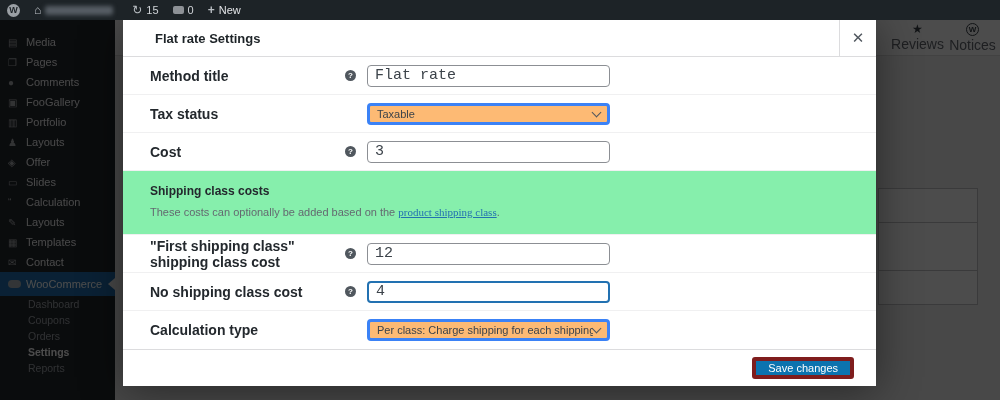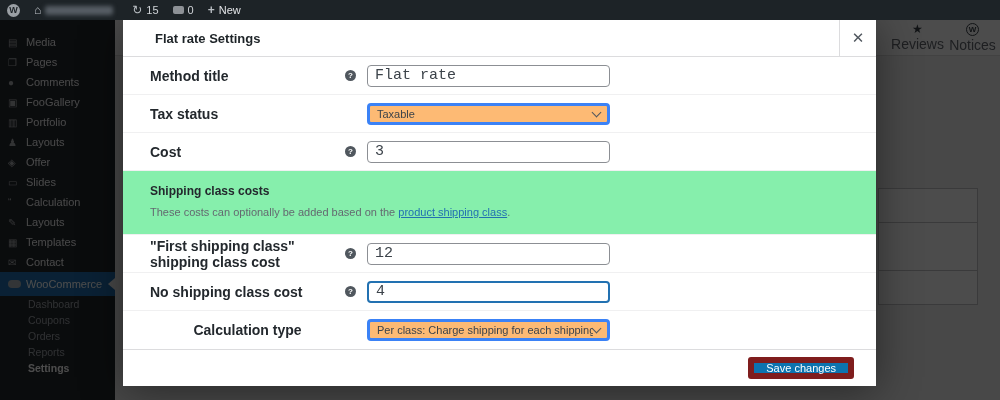--- a/index.html
+++ b/index.html
@@ -71,24 +71,24 @@
   .txt-input.focused{border:2px solid #2271b1;}
   .sel{width:243px;height:22px;box-sizing:border-box;border:3px solid #3b82f6;border-radius:4px;
        display:flex;align-items:center;padding:0 7px;cursor:pointer;background:#fdba74;}
   .sel-value{flex:1;font-size:11px;color:#3c434a;white-space:nowrap;overflow:hidden;}
   .chevron{width:6px;height:6px;border-right:1.5px solid #50575e;border-bottom:1.5px solid #50575e;
            transform:rotate(45deg);margin-top:-3px;flex:0 0 6px;}
   .m-section{height:64px;flex:0 0 64px;border-bottom:1px solid #f0f0f1;padding:0 27px;
              box-sizing:border-box;background:#86efac;}
   .sec-heading{font-size:12px;font-weight:bold;color:#23282d;margin-top:13px;}
   .sec-desc{font-size:11px;color:#646970;margin-top:8px;}
-  .sec-link{color:#2271b1;text-decoration:underline;cursor:pointer;}
+  .sec-link{color:#2271b1;text-decoration:underline;cursor:pointer;font-family:Liberation Serif, serif;}
   .m-footer{margin-top:auto;height:36px;flex:0 0 36px;border-top:1px solid #dcdcde;display:flex;
             align-items:center;justify-content:flex-end;}
-  .save-btn{margin-right:22px;height:22px;padding:0 12px;background:#0c73af;border:6px solid #7f1d1d;
+  .save-btn{margin-right:22px;height:22px;padding:0 12px;background:#0c73af;border:4px solid #7f1d1d;
             border-radius:3px;color:#fff;font-size:11px;font-family:"Liberation Sans",sans-serif;
             display:flex;align-items:center;cursor:pointer;}
 </style>
 </head>
 <body>
 
 <div class="stage">
 
   <div class="adminbar">
     <div class="ab-item">
@@ -179,22 +179,22 @@
         <span class="sb-label">Contact</span>
       </div>
       <div class="sb-item active">
         <span class="sb-icon"><span class="woo-badge"></span></span>
         <span class="sb-label">WooCommerce</span>
         <span class="menu-arrow"></span>
       </div>
       <div class="sb-sub">Dashboard</div>
       <div class="sb-sub">Coupons</div>
       <div class="sb-sub">Orders</div>
+      <div class="sb-sub current">Settings</div>
       <div class="sb-sub">Reports</div>
-      <div class="sb-sub current">Settings</div>
     </div>
 
   <div class="backdrop"></div>
 
   <div class="modal">
     <div class="m-header">
       <div class="m-title">Flat rate Settings</div>
       <div class="m-close">
         <span>✕</span>
       </div>
@@ -241,21 +241,21 @@
     </div>
 
     <div class="m-row">
       <div class="m-label">No shipping class cost</div>
       <div class="help-slot">
           <span class="help-tip">?</span>
         </div>
       <input class="txt-input focused" type="text" value="4" style="">
     </div>
 
-    <div class="m-row" style="border-bottom:none;text-align:center;">
+    <div class="m-row" style="border-bottom:none;">
       <div class="m-label">Calculation type</div>
       <div class="help-slot">
           <span class="help-tip help-hidden"></span>
         </div>
       <div class="sel">
         <span class="sel-value">Per class: Charge shipping for each shipping class individually</span>
         <span class="chevron"></span>
       </div>
     </div>
 

